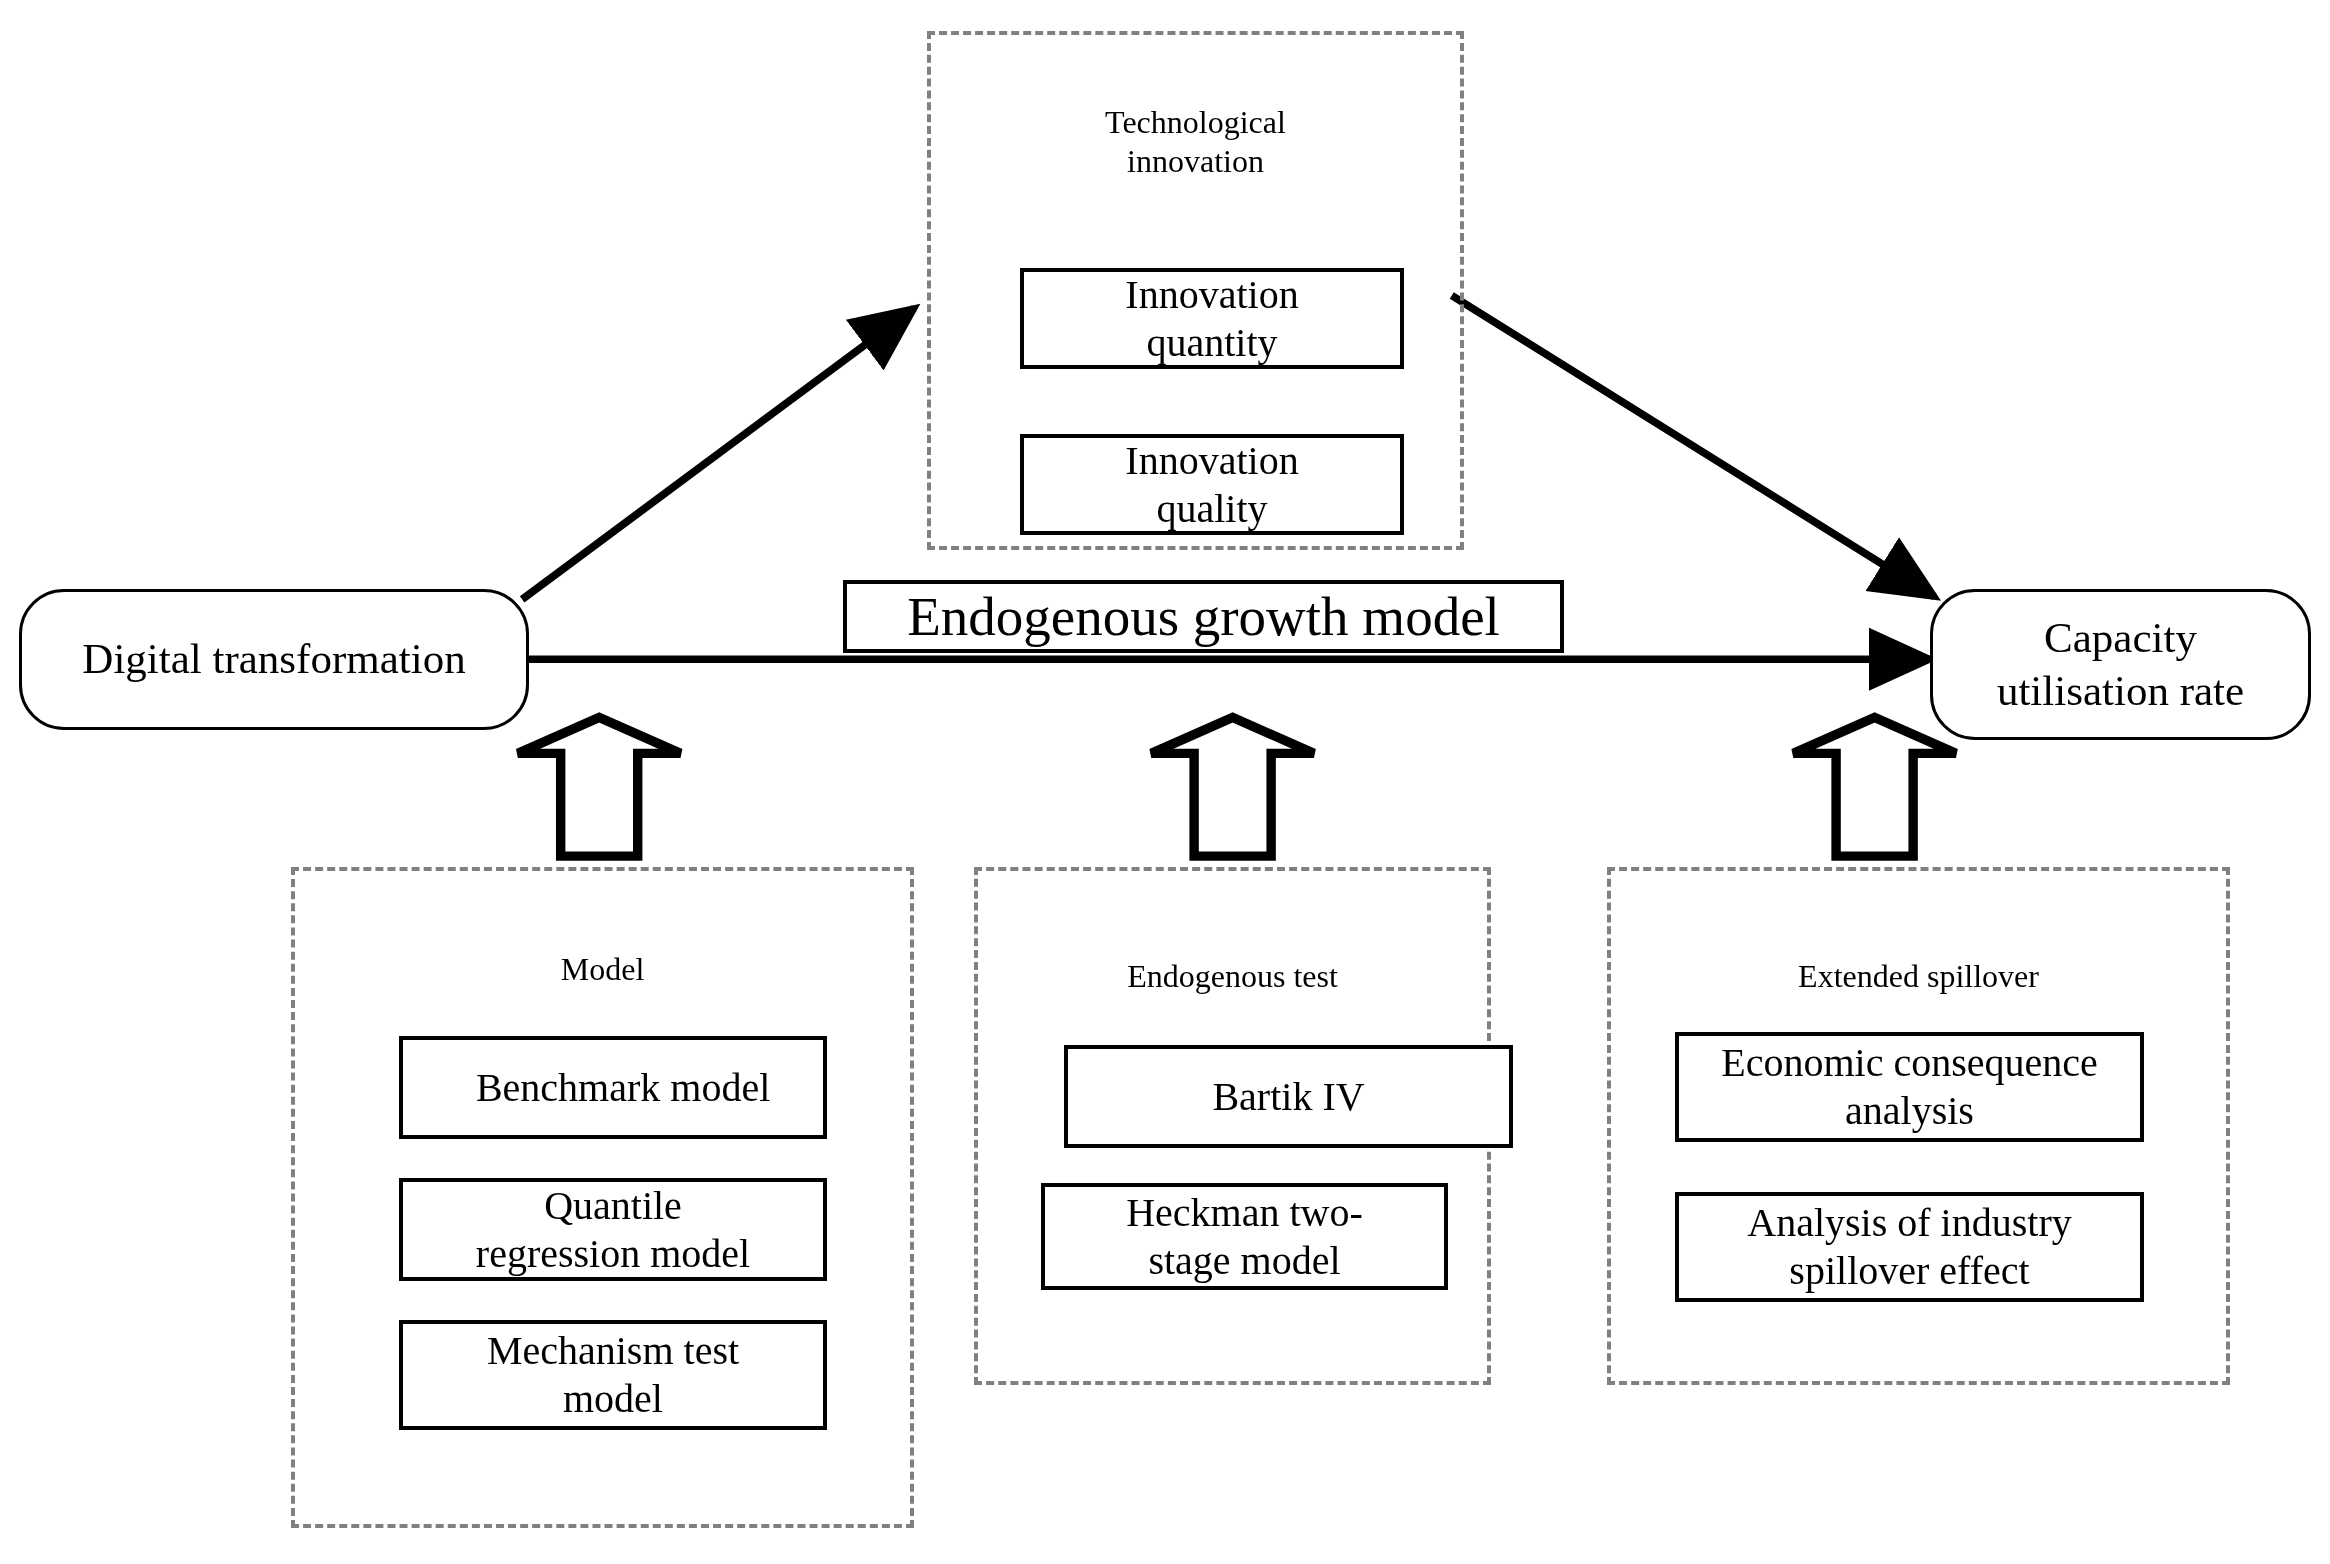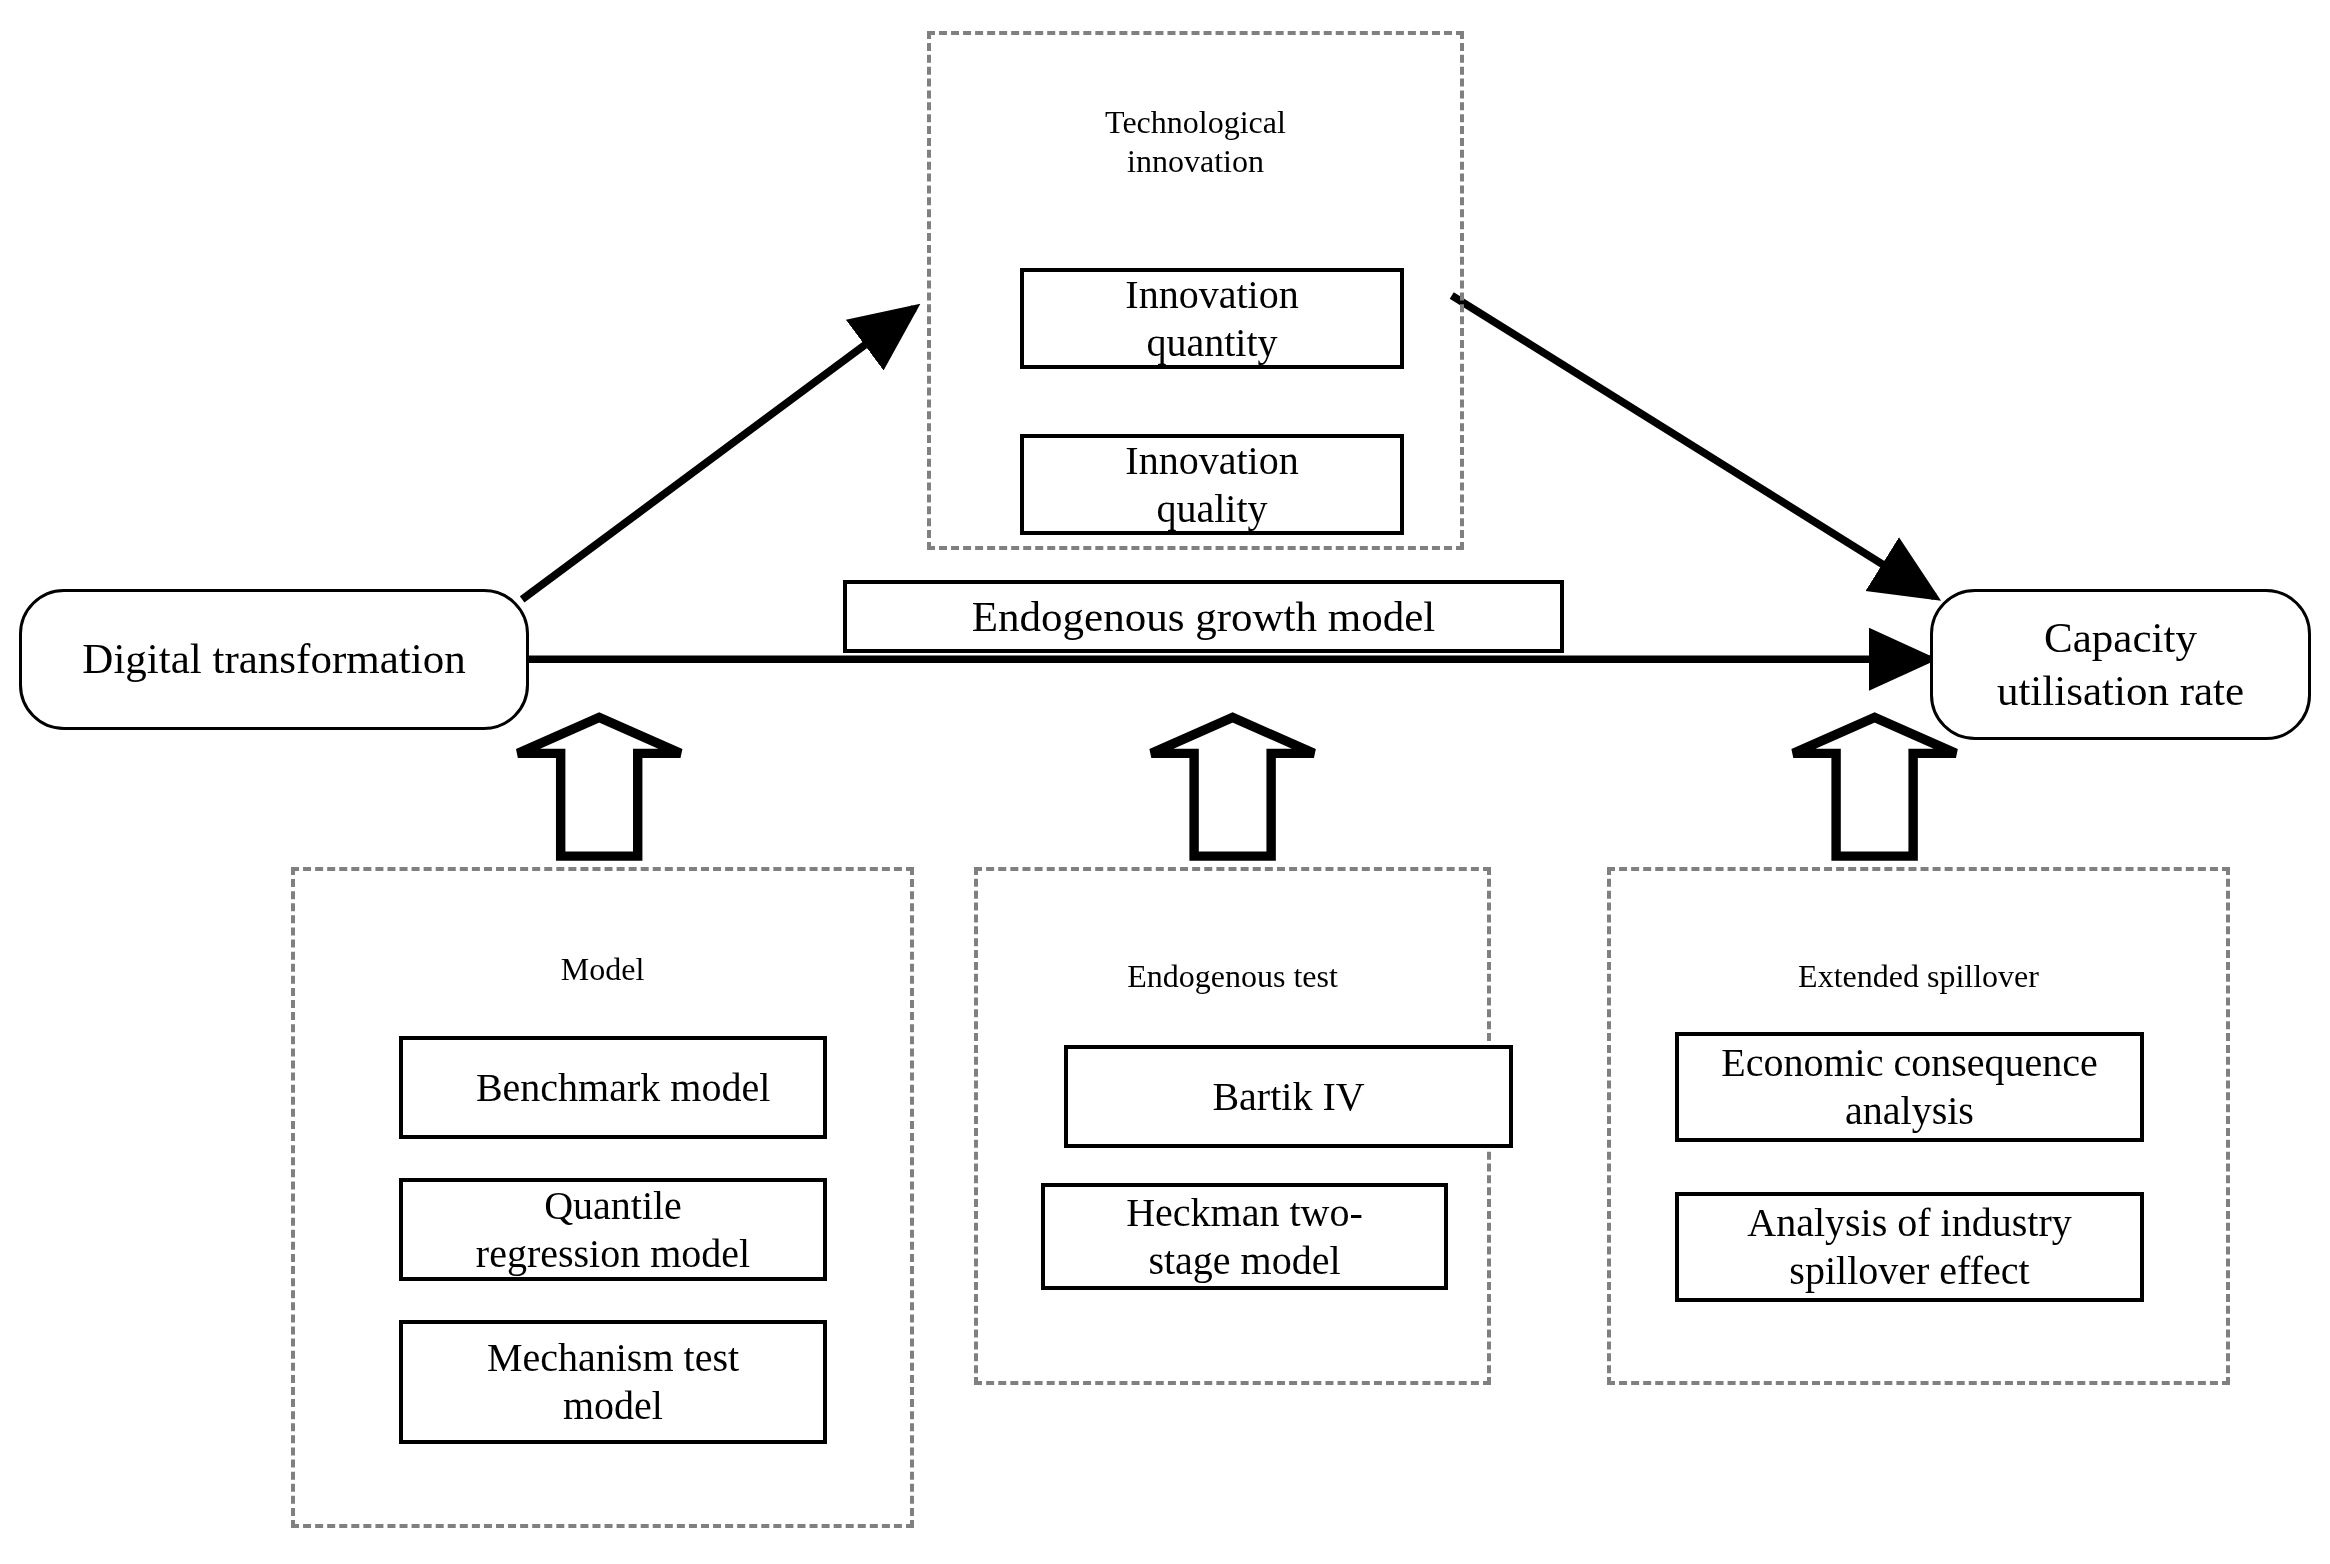--- a/index.html
+++ b/index.html
@@ -75,21 +75,21 @@
   
   .path-label-box {
     position: absolute;
     border: 4.3px solid #000000;
     box-sizing: border-box;
     background: #ffffff;
     display: flex;
     align-items: center;
     justify-content: center;
     text-align: center;
-    font-size: 43px;
+    font-size: 55px;
     color: #000000;
     z-index: 4;
   }
 </style>
 </head>
 <body>
 
 <div id="canvas">
 
   <svg class="svg-layer" viewBox="0 0 2722 1828">
@@ -131,21 +131,21 @@
   <div class="path-label-box" style="left:843px; top:580px; width:721px; height:73px;">Endogenous growth model</div>
 
   <div class="group-box" style="left:291px; top:867px; width:623px; height:661px;">
     <div class="group-title" style="top:79px;">Model</div>
 
     <div class="leaf-box" style="left:104px; top:165px; width:428px; height:103px;padding-left:27px;">Benchmark model</div>
 
     <div class="leaf-box" style="left:104px; top:307px; width:428px; height:103px;">Quantile
 regression model</div>
 
-    <div class="leaf-box" style="left:104px; top:449px; width:428px; height:124px;">Mechanism test
+    <div class="leaf-box" style="left:104px; top:449px; width:428px; height:110px;">Mechanism test
 model</div>
   </div>
 
   <div class="group-box" style="left:974px; top:867px; width:517px; height:518px;">
     <div class="group-title" style="top:86px;">Endogenous test</div>
 
     <div class="leaf-box" style="left:86px; top:174px; width:449px; height:103px;">Bartik IV</div>
 
     <div class="leaf-box" style="left:63px; top:312px; width:407px; height:107px;">Heckman two-
 stage model</div>

